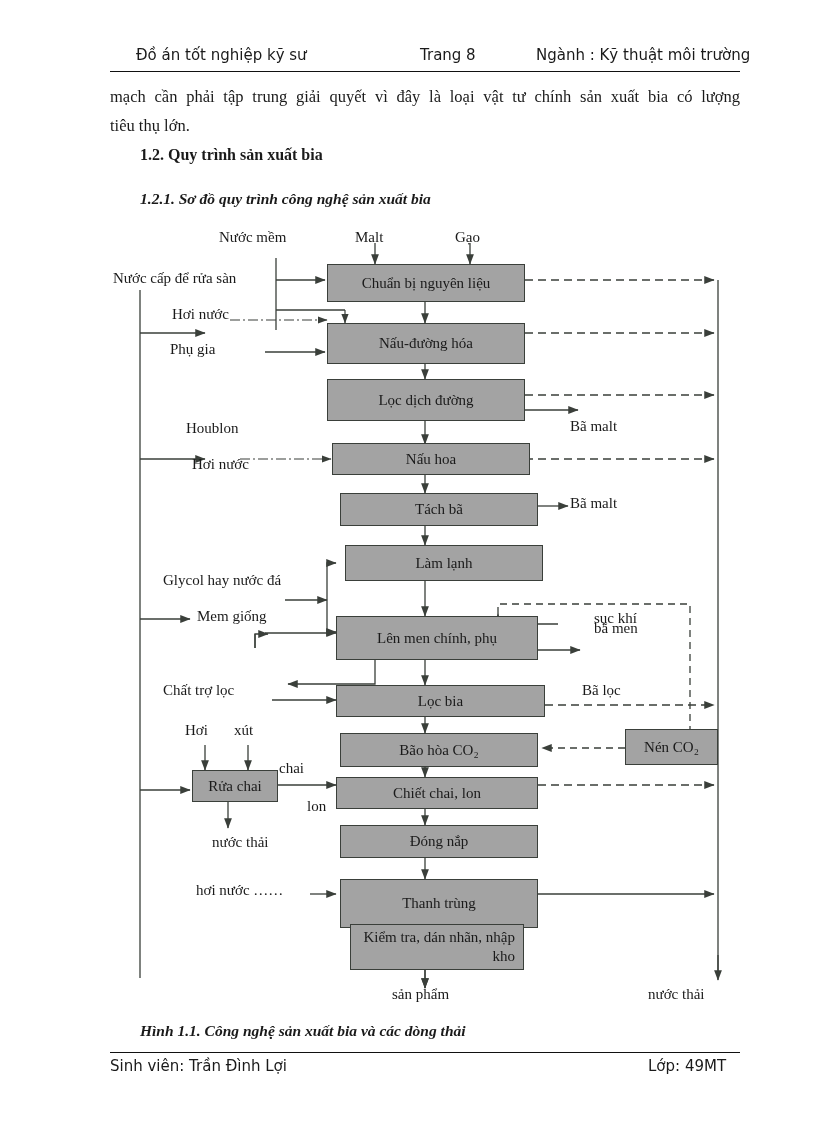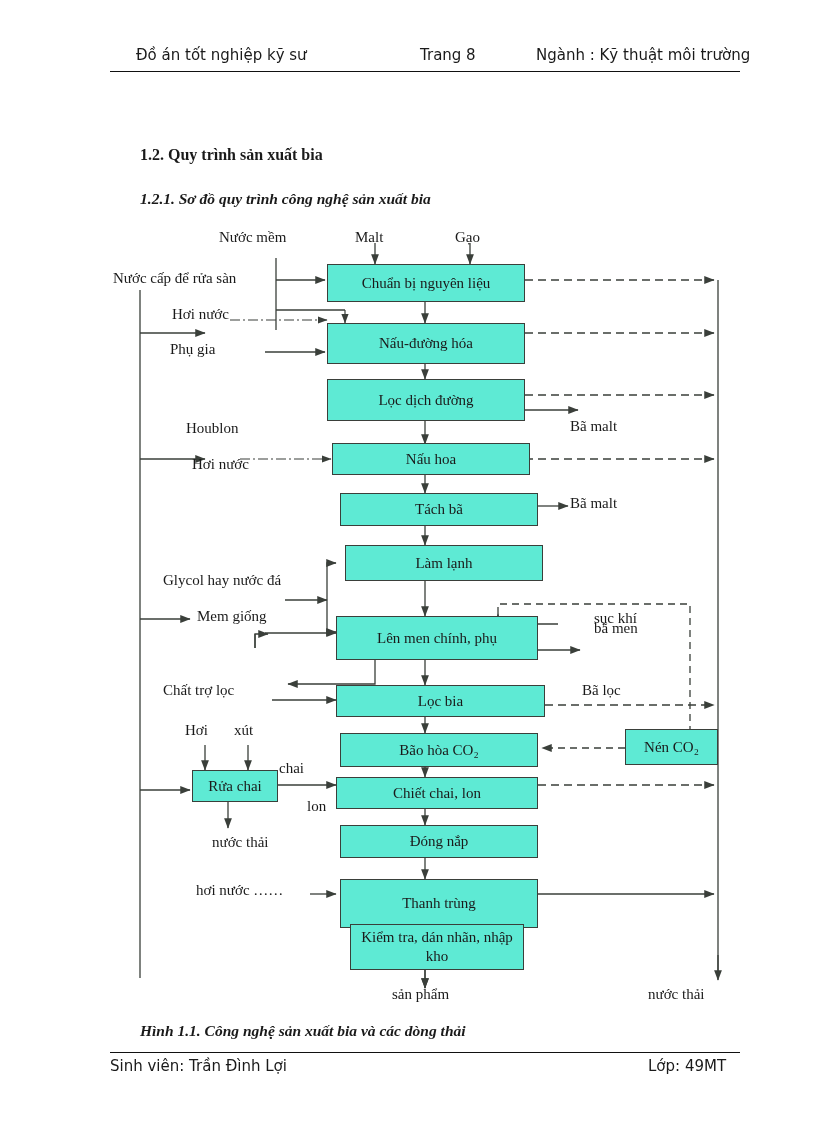--- a/index.html
+++ b/index.html
@@ -26,23 +26,23 @@
   .para .l1{display:block;text-align:justify;text-align-last:justify;}
   .h2{position:absolute;left:140px;top:146px;font-size:16px;font-weight:bold;
       white-space:nowrap;}
   .h3{position:absolute;left:140px;top:190px;font-size:15.5px;
       font-style:italic;font-weight:bold;white-space:nowrap;}
 
   
   .fig{position:absolute;left:0;top:0;width:816px;height:1123px;}
   .fig svg{position:absolute;left:0;top:0;}
 
-  .node{position:absolute;border:1.3px solid #3a3f3a;background:#5eead4;
+  .node{position:absolute;border:1.3px solid #3a3f3a;background:#a3a3a3;
         display:flex;align-items:center;justify-content:center;
-        font-size:15px;text-align:center;line-height:19px;box-sizing:border-box;}
+        font-size:15px;text-align:right;line-height:19px;box-sizing:border-box;}
   .lbl{position:absolute;white-space:nowrap;font-size:15px;}
 
   .cap{position:absolute;left:140px;top:1022px;font-size:15.5px;
        font-style:italic;font-weight:bold;white-space:nowrap;}
 
   
   .ftr-rule{position:absolute;left:110px;top:1052px;width:630px;height:0;
             border-top:1.6px solid #111;}
   .ftr{position:absolute;top:1057px;height:20px;font-size:15px;
        font-family:"DejaVu Sans", sans-serif;white-space:nowrap;}
@@ -54,20 +54,24 @@
 
 <div class="page">
 
   <div class="hdr">
     <span class="h-left">Đồ án tốt nghiệp kỹ sư</span>
     <span class="h-mid">Trang 8</span>
     <span class="h-right">Ngành : Kỹ thuật môi trường</span>
   </div>
   <div class="hdr-rule"></div>
 
+  <div class="para">
+    <span class="l1">mạch cần phải tập trung giải quyết vì đây là loại vật tư chính sản xuất bia có lượng</span>
+    <span>tiêu thụ lớn.</span>
+  </div>
 
   <div class="h2">1.2. Quy trình sản xuất bia</div>
   <div class="h3">1.2.1. Sơ đồ quy trình công nghệ sản xuất bia</div>
 
   <div class="fig">
 
     <svg width="816" height="1123">
       <defs>
         <marker id="ah" markerWidth="9" markerHeight="9" refX="7.5" refY="3" orient="auto" markerUnits="strokeWidth">
           <path d="M0,0 L8,3 L0,6 z" fill="#3a3f3a"></path>

